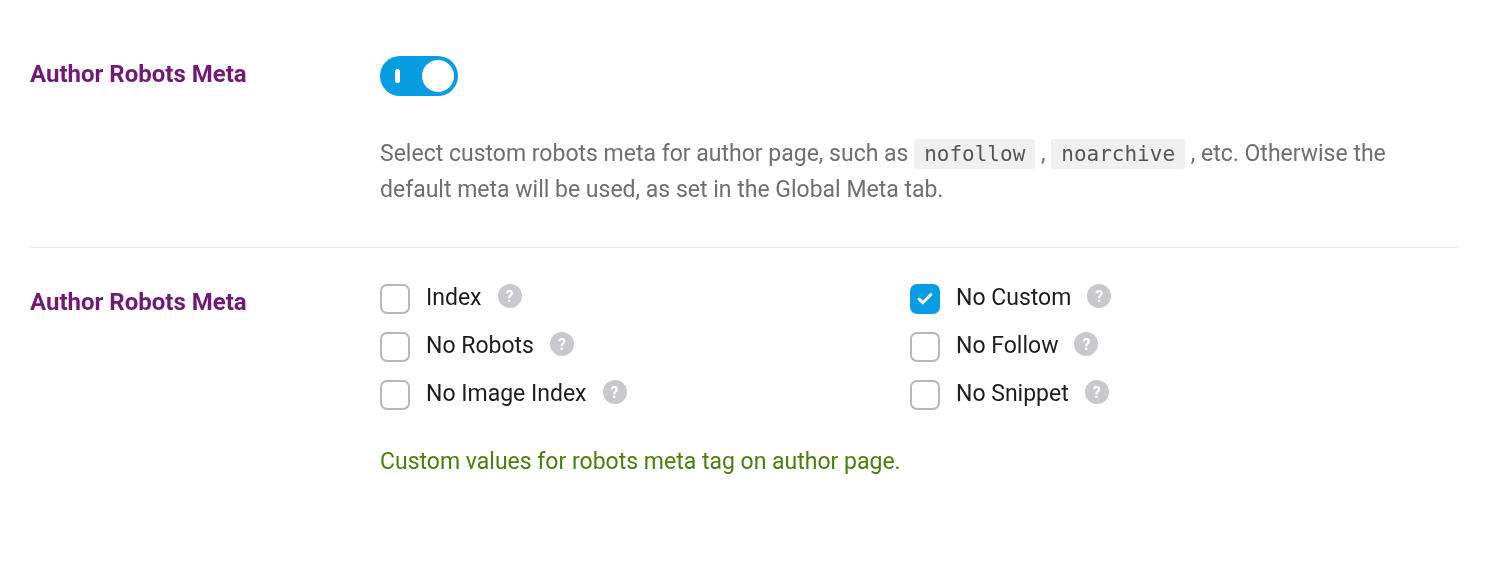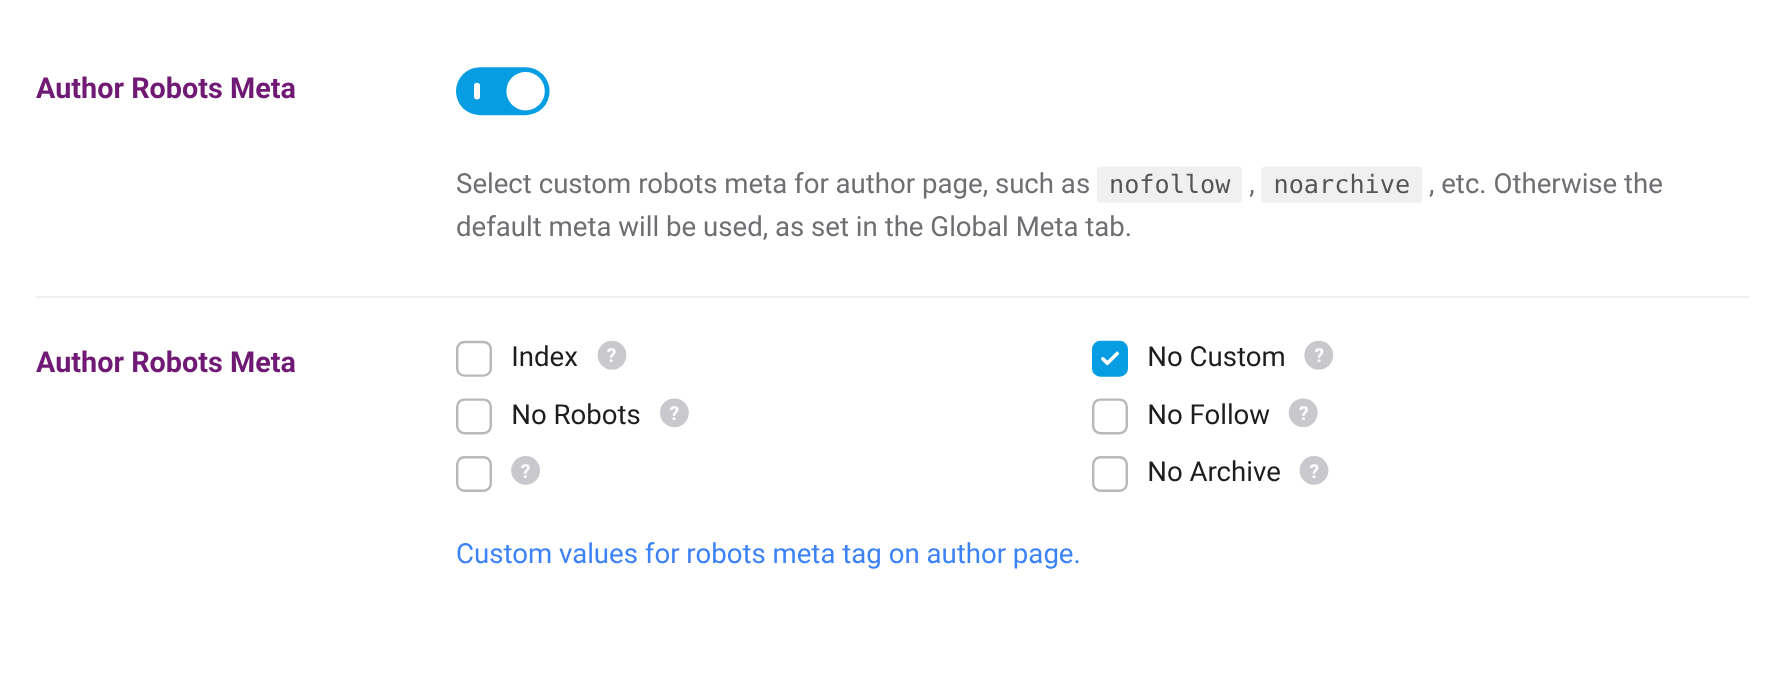--- a/index.html
+++ b/index.html
@@ -116,21 +116,21 @@
     font-size: 16px;
     font-weight: 700;
     display: inline-flex;
     align-items: center;
     justify-content: center;
     flex-shrink: 0;
   }
   .desc2 {
     margin-top: 38px;
     font-size: 23px;
-    color: #3b82f6;
+    color: #4d7c0f;
   }
 </style>
 </head>
 <body>
 
 <div class="wrap">
 
   <div class="row">
     <div class="label-col">
       <div class="section-label">Author Robots Meta</div>
@@ -188,28 +188,29 @@
             
           </span>
           <span class="cb-label">No Follow</span>
           <span class="help-icon">?</span>
         </div>
 
         <div class="cb-item">
           <span class="cb-box">
             
           </span>
-          <span class="help-icon">?</span>
-        </div>
-
-        <div class="cb-item">
-          <span class="cb-box">
-            
-          </span>
-          <span class="cb-label">No Archive</span>
+          <span class="cb-label">No Image Index</span>
+          <span class="help-icon">?</span>
+        </div>
+
+        <div class="cb-item">
+          <span class="cb-box">
+            
+          </span>
+          <span class="cb-label">No Snippet</span>
           <span class="help-icon">?</span>
         </div>
 
       </div>
       <div class="desc2">Custom values for robots meta tag on author page.</div>
     </div>
   </div>
 
 </div>
 

